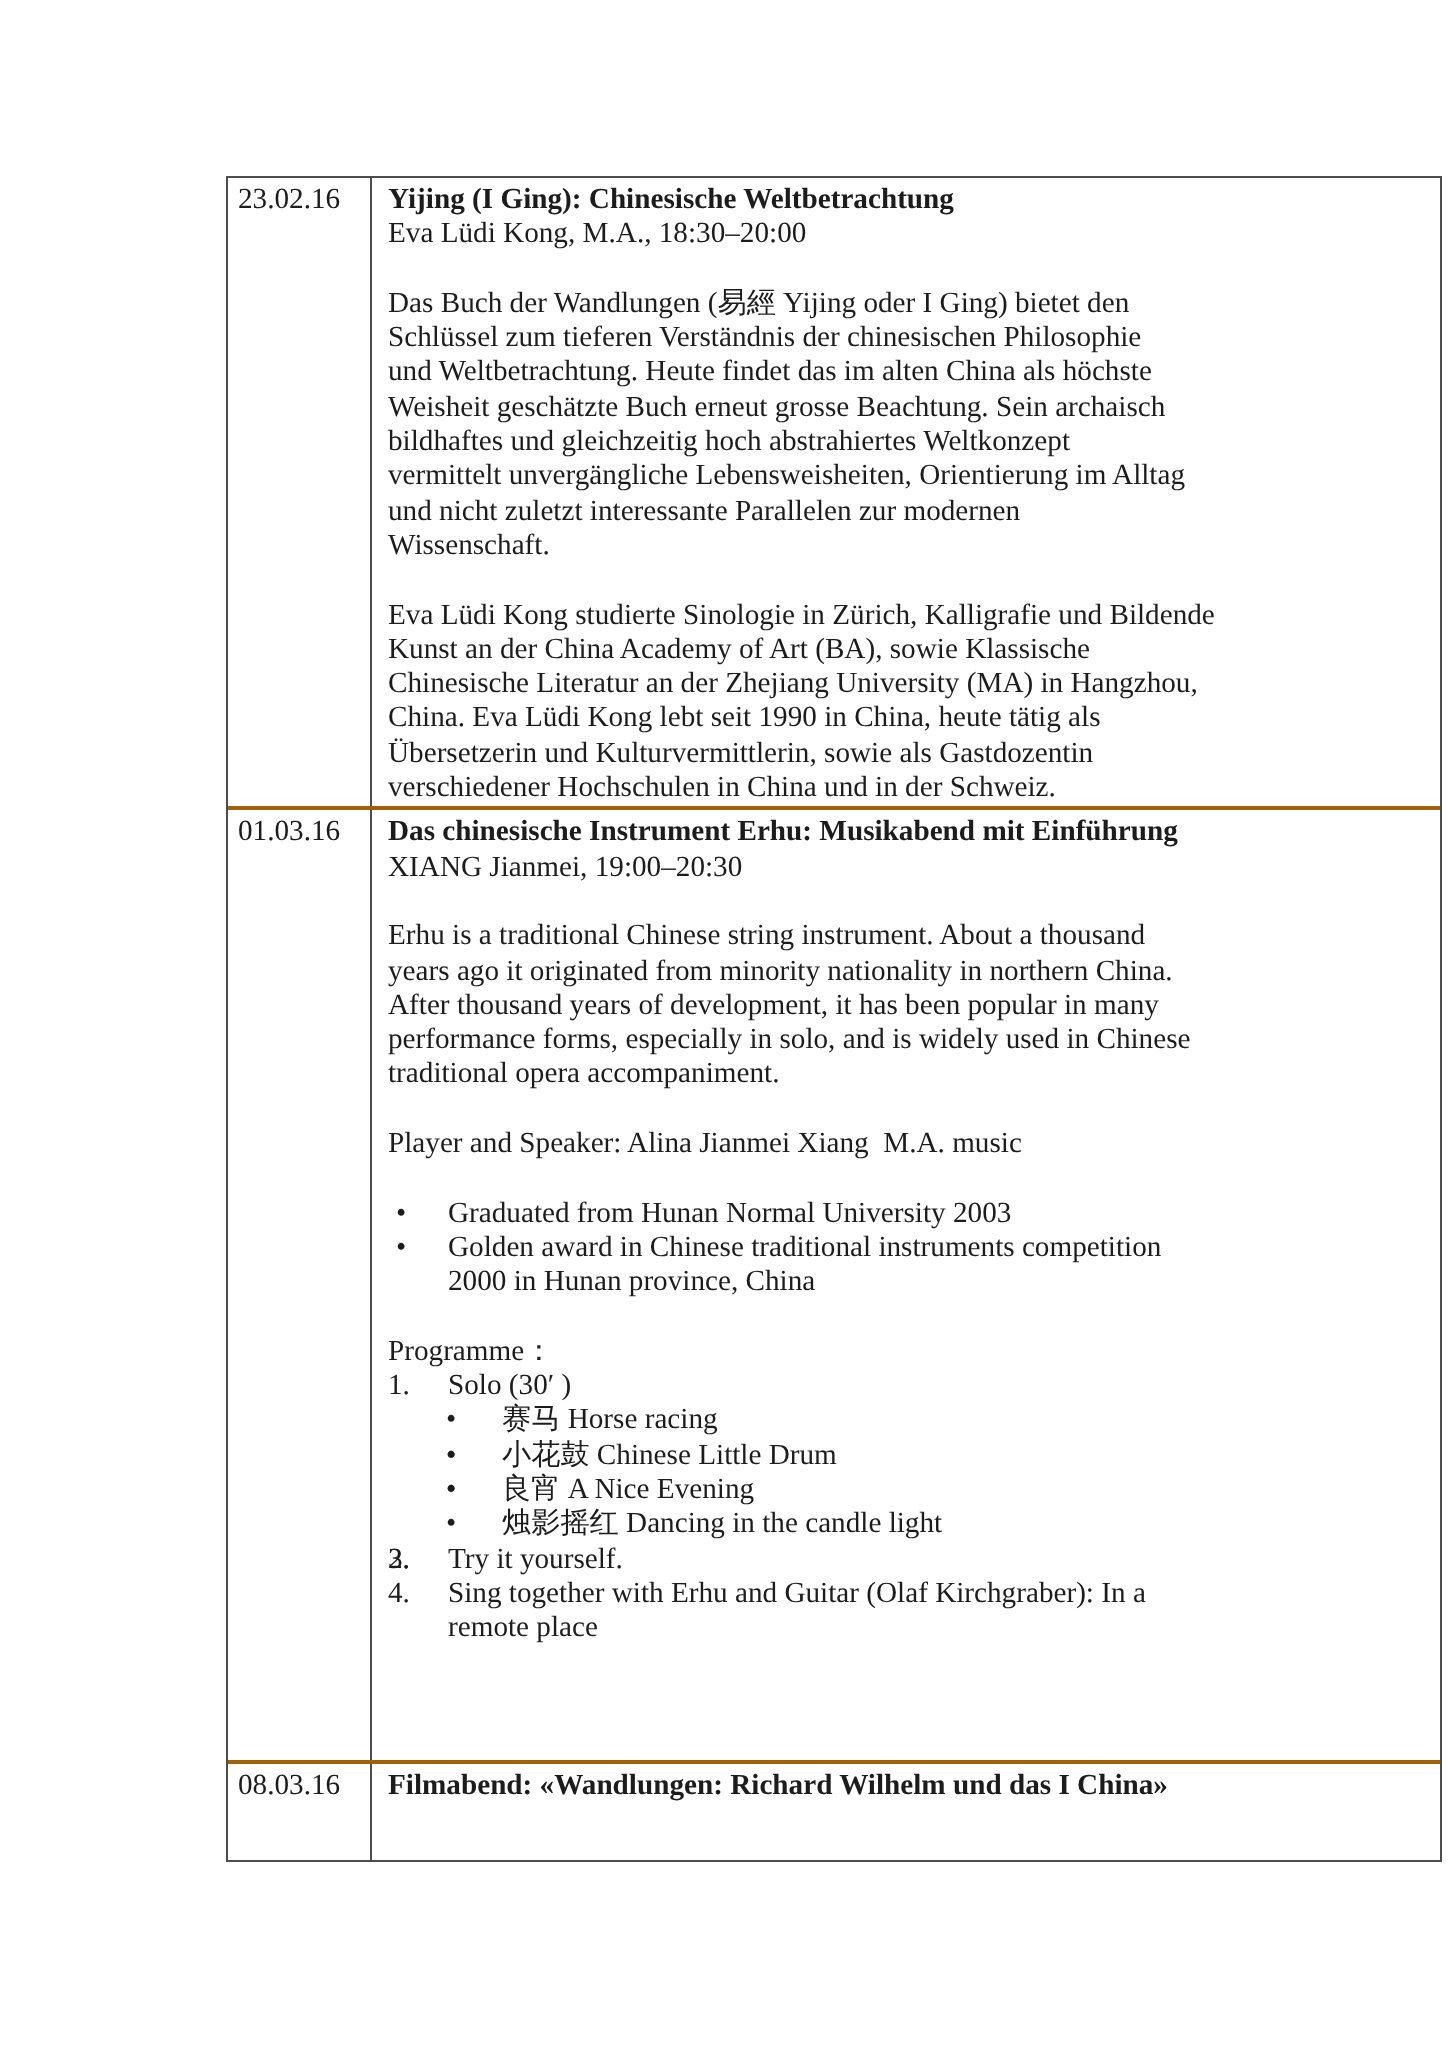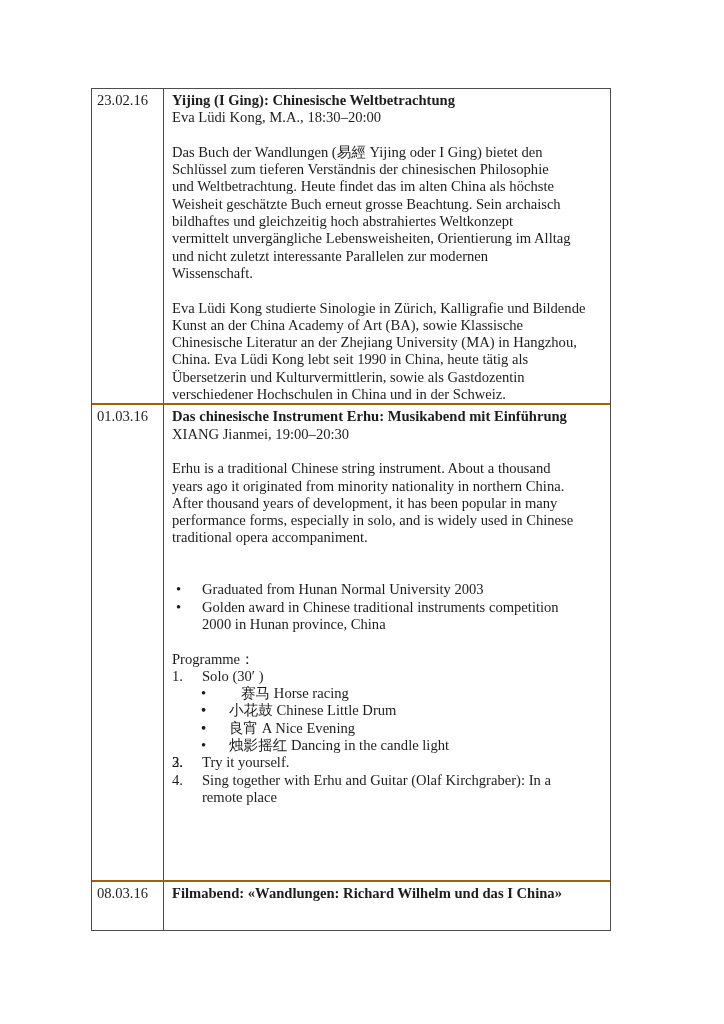--- a/index.html
+++ b/index.html
@@ -10,22 +10,22 @@
     font-family: "Liberation Serif", "DejaVu Serif", serif;
     color: #1c1c1c;
     overflow: hidden;
   }
   .page {
     position: absolute; inset: 0;
     background: #ffffff;
   }
   .doc-table {
     position: absolute;
-    left: 91px; top: 88px;
-    width: 520px;
+    left: 113px; top: 88px;
+    width: 608px;
     border: 1px solid #4d4d4d;
     font-size: 14.6px;
     line-height: 17.3px;
   }
   .row { display: grid; grid-template-columns: 72px 1fr; }
   .row + .row { border-top: 2px solid #a16207; }
   .row:nth-child(1) { min-height: 311px; }
   .row:nth-child(2) { min-height: 477px; }
   .row:nth-child(3) { min-height: 50px; }
   .date-cell {
@@ -76,28 +76,29 @@
         <div class="content-cell">
           <div class="h">Das chinesische Instrument Erhu: Musikabend mit Einführung</div>
           <div class="p">XIANG Jianmei, 19:00–20:30</div>
           <div class="gap"></div>
           <div class="p">Erhu is a traditional Chinese string instrument. About a thousand
 years ago it originated from minority nationality in northern China.
 After thousand years of development, it has been popular in many
 performance forms, especially in solo, and is widely used in Chinese
 traditional opera accompaniment.</div>
           <div class="gap"></div>
+          <div class="p">Player and Speaker: Alina Jianmei Xiang  M.A. music</div>
           <div class="gap"></div>
           <div class="li"><div class="mk">•</div><div class="tx" style="display: inline;">Graduated from Hunan Normal University 2003</div></div>
           <div class="li"><div class="mk">•</div><div class="tx" style="display: inline;">Golden award in Chinese traditional instruments competition
 2000 in Hunan province, China</div></div>
           <div class="gap"></div>
           <div class="p">Programme：</div>
           <div class="li num"><div class="mk">1.</div><div class="tx" style="display: inline;">Solo (30′ )</div></div>
-          <div class="li lvl2"><div class="mk">•</div><div class="tx" style="display: inline; margin-left: 12px;">赛马 Horse racing</div></div>
+          <div class="li lvl2"><div class="mk">•</div><div class="tx" style="display: inline;">赛马 Horse racing</div></div>
           <div class="li lvl2"><div class="mk">•</div></div>
           <div class="li lvl2"><div class="mk">•</div><div class="tx" style="display: inline;">小花鼓 Chinese Little Drum</div></div>
           <div class="li lvl2"><div class="mk">•</div></div>
           <div class="li lvl2"><div class="mk">•</div><div class="tx" style="display: inline;">良宵 A Nice Evening</div></div>
           <div class="li lvl2"><div class="mk">•</div><div class="tx" style="display: inline;">烛影摇红 Dancing in the candle light</div></div>
           <div class="li num"><div class="mk">2.</div></div>
           <div class="li num"><div class="mk">3.</div><div class="tx" style="display: inline;">Try it yourself.</div></div>
           <div class="li num"><div class="mk">4.</div><div class="tx" style="display: inline;">Sing together with Erhu and Guitar (Olaf Kirchgraber): In a
 remote place</div></div>
         </div>

